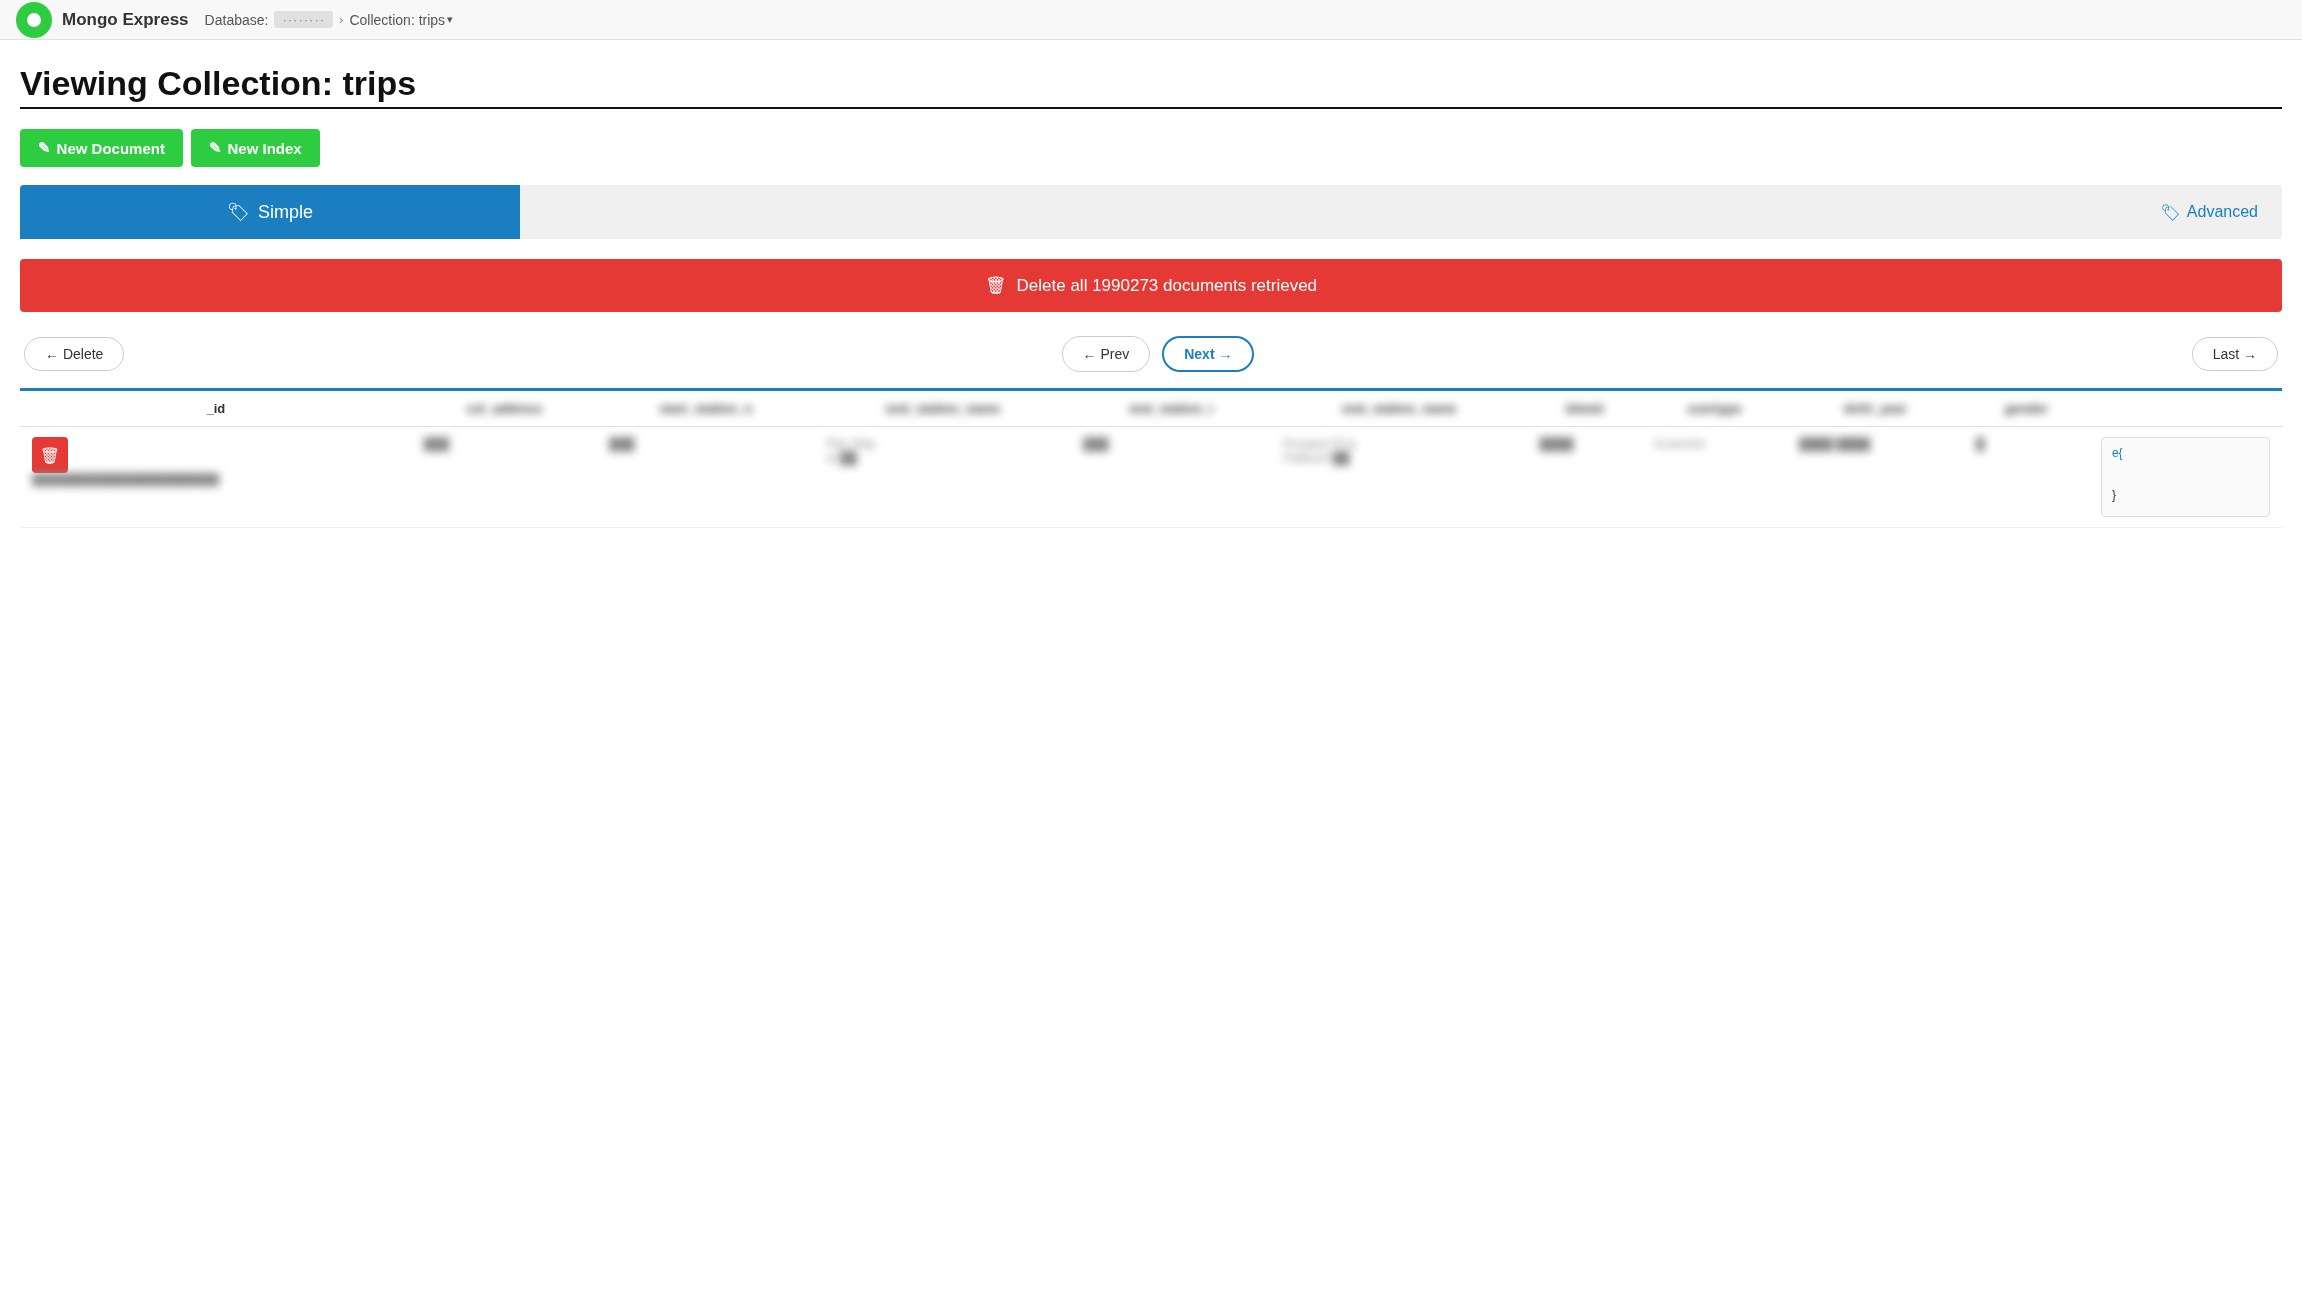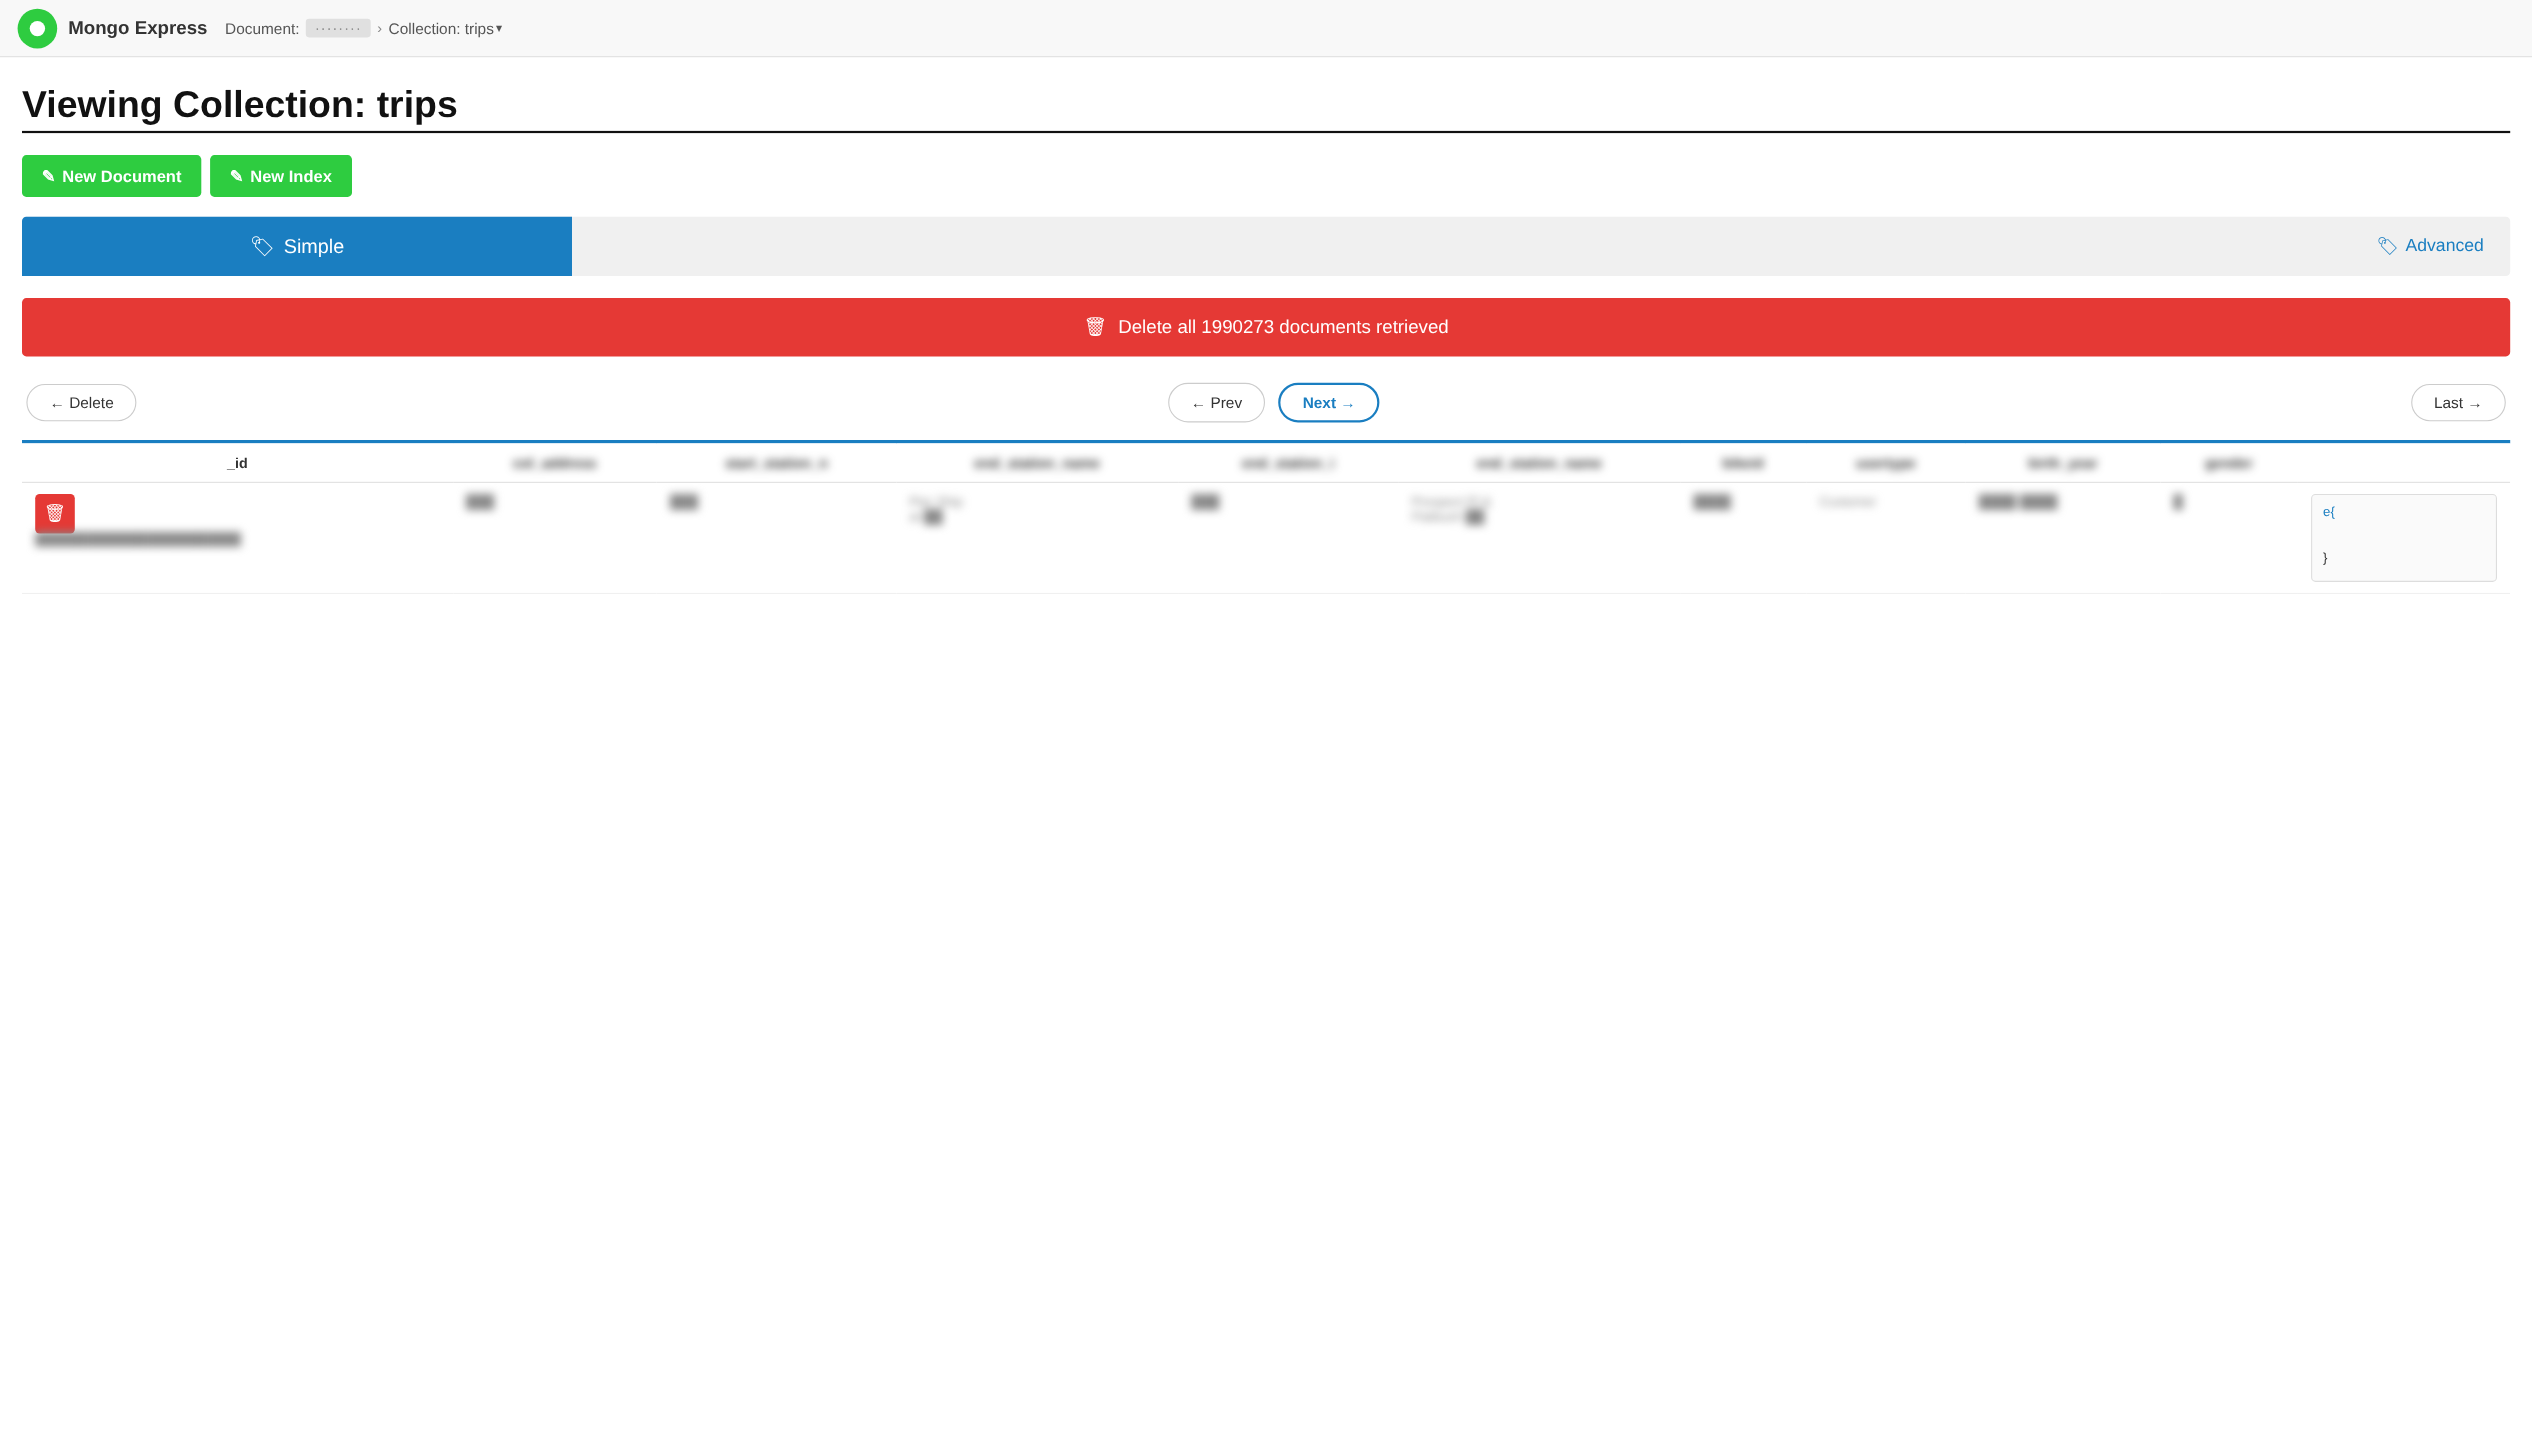--- a/index.html
+++ b/index.html
@@ -5,21 +5,21 @@
     * { box-sizing: border-box; margin: 0; padding: 0; }
     body { font-family: -apple-system, BlinkMacSystemFont, 'Segoe UI', Helvetica, Arial, sans-serif; font-size: 14px; background: #fff; color: #333; }
 
     
     .navbar {
       display: flex;
       align-items: center;
       background: #f8f8f8;
       border-bottom: 1px solid #e0e0e0;
       padding: 8px 16px;
-      height: 52px;
+      height: 40px;
     }
     .navbar-logo {
       width: 36px;
       height: 36px;
       background: #2ecc40;
       border-radius: 50%;
       display: flex;
       align-items: center;
       justify-content: center;
       margin-right: 10px;
@@ -301,21 +301,21 @@
   </style>
 </head>
 <body>
 
 <nav class="navbar">
   <div class="navbar-logo">
     <div class="navbar-logo-inner"></div>
   </div>
   <span class="navbar-brand">Mongo Express</span>
   <div class="navbar-db">
-    <span>Document:</span>
+    <span>Database:</span>
     <span class="db-name">········</span>
     <span class="chevron">›</span>
     <div class="navbar-collection">
       <span>Collection: trips</span>
       <span class="caret">▾</span>
     </div>
   </div>
 </nav>
 
 <div class="main-content">

